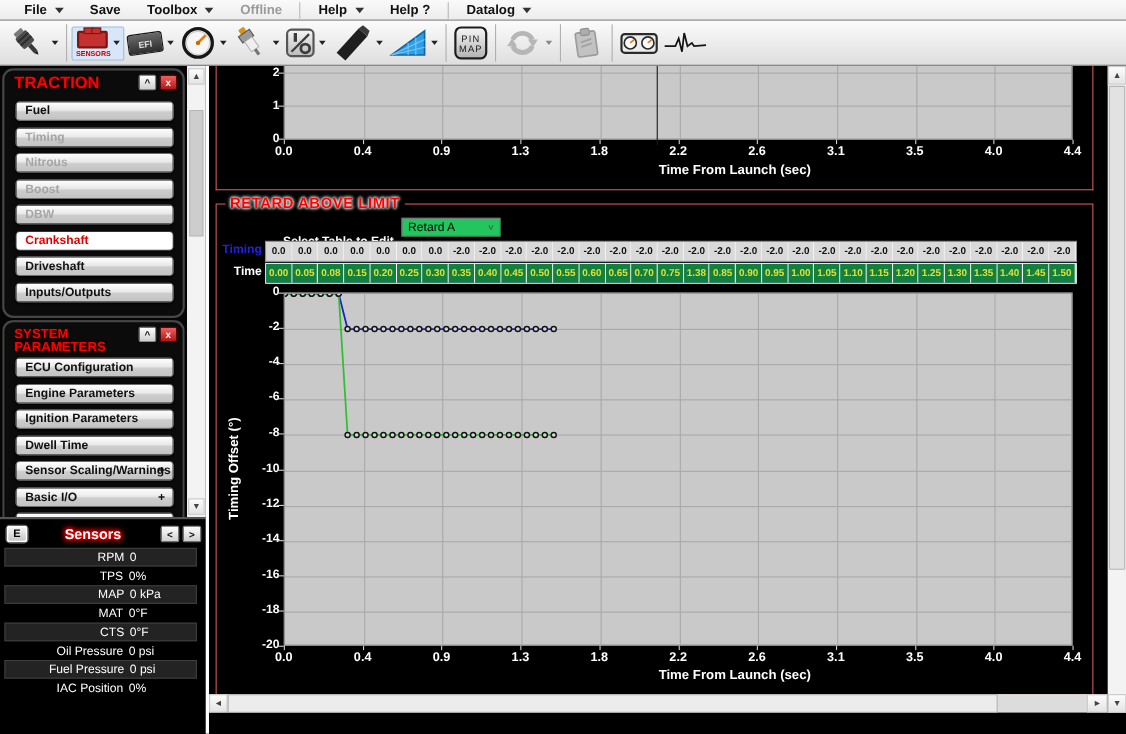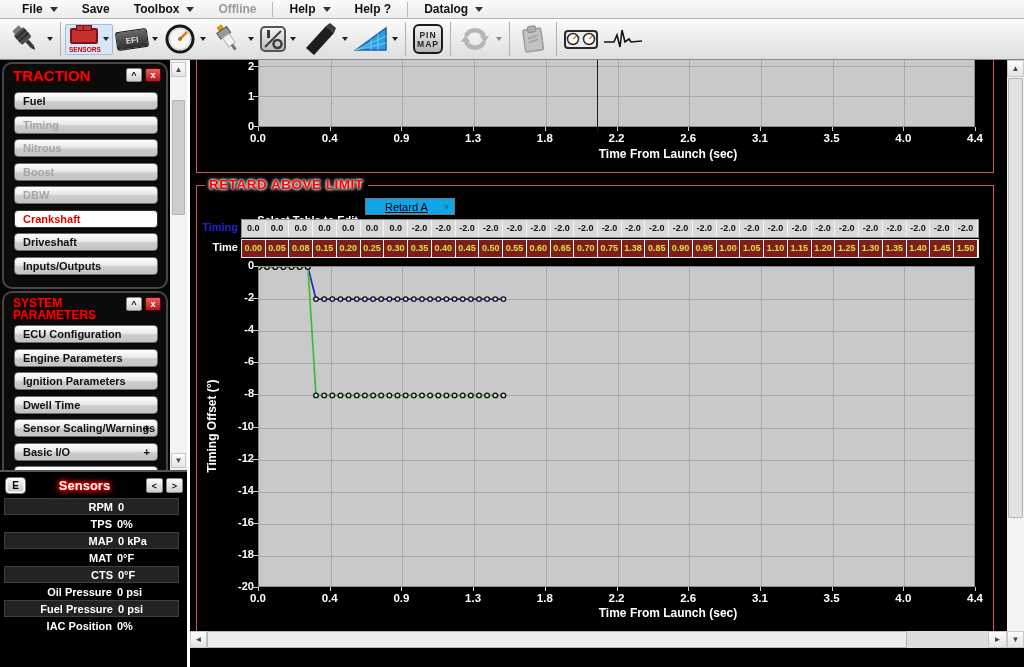--- a/index.html
+++ b/index.html
@@ -35,21 +35,21 @@
   .sensors-body:after { content:""; position:absolute; top:-5px; right:4px; width:7px; height:4px;
     background:#c53030; border:1px solid #7d1410; }
   .sensors-caption { font-size:6.5px; font-weight:bold; color:#cc0000; letter-spacing:0; margin-top:2px; }
   .efi-box { width:32px; height:19px; background:linear-gradient(#6a6a6a,#2d2d2d);
     border:1px solid #141414; border-radius:3px; transform:rotate(-8deg);
     color:#e0e0e0; font-size:8px; font-weight:bold; text-align:center; line-height:19px; }
   .io-box { width:26px; height:26px; border:2px solid #555; border-radius:5px;
     background:linear-gradient(#f4f4f4,#bdbdbd); }
   .pinmap-box { width:30px; height:30px; border:2px solid #1c1c1c; border-radius:6px;
     background:linear-gradient(#f4f4f4,#b5b5b5); text-align:center; padding-top:5px; }
-  .pinmap-box div { font-size:8.5px; font-weight:bold; color:#222; letter-spacing:1px; line-height:9px; }
+  .pinmap-box div { font-size:8.5px; font-weight:normal; color:#222; letter-spacing:1px; line-height:9px; }
   .gauges-box { width:34px; height:19px; border:2px solid #2a2a2a; border-radius:4px;
     background:#ececec; display:flex; align-items:center; justify-content:center; gap:2px; }
 
   
   #sidebar-bg { position:absolute; left:0; top:60px; width:170px; height:410px; background:#050505; }
   #side-scroll-strip { position:absolute; left:170px; top:60px; width:17px; height:410px; background:#f0f0f0; }
   #main-divider { position:absolute; left:187px; top:60px; width:3px; height:607px; background:#fff; }
 
   .side-panel { position:absolute; background:#0b0b0b; border:2px solid #464646; border-radius:10px; }
   .panel-head { display:flex; align-items:flex-start; padding:4px 5px 0 9px; }
@@ -81,21 +81,21 @@
   #sensors-head { height:25px; display:flex; align-items:center; padding:2px 4px 0 5px; }
   #e-btn { width:21px; height:17px; border-radius:4px; background:linear-gradient(#fafafa,#c2c2c2);
     border:1px solid #777; box-shadow:inset 0 0 0 1.5px #fff; color:#000; font-weight:bold;
     font-size:10px; display:flex; align-items:center; justify-content:center; }
   #sensors-title { flex:1; text-align:center; color:#fff; font-weight:bold; font-size:13px;
     text-shadow:0 0 4px #f00,0 0 4px #f00,0 0 6px #f00,0 0 8px #f00; }
   .nav-btn { width:17px; height:15px; border-radius:2px; background:linear-gradient(#fdfdfd,#cfcfcf);
     border:1px solid #888; color:#111; font-size:9px; font-weight:bold;
     display:flex; align-items:center; justify-content:center; margin-left:3px; }
   .sensor-row { height:17px; display:flex; align-items:center; color:#fff;
-    font-size:11px; font-weight:bold; }
+    font-size:11px; font-weight:normal; }
   .sensor-row.boxed { background:#232323; border:1px solid #3e3e3e; }
   .sensor-label { width:108px; text-align:right; }
   .sensor-value { padding-left:5px; }
 
   
   #main { position:absolute; left:190px; top:60px; width:817px; height:588px; background:#000; overflow:hidden; }
   #topchart-box { position:absolute; left:6px; top:-4px; width:798px; height:117px;
     border:1px solid #cd5a55; border-top:none; }
   #retard-box { position:absolute; left:6px; top:125px; width:798px; height:447px;
     border:1px solid #cd5a55; }
@@ -106,31 +106,31 @@
   .gridline-h { position:absolute; left:0; width:100%; height:1px; background:#a9a9a9; }
   .gridline-v { position:absolute; top:0; width:1px; height:100%; background:#a9a9a9; }
   .tick-label-x { position:absolute; width:50px; text-align:center; color:#fff;
     font-size:11.5px; font-weight:bold; }
   .tick-label-y { position:absolute; width:34px; text-align:right; color:#fff;
     font-size:11px; font-weight:bold; }
   .tick-mark { position:absolute; background:#cfcfcf; }
   .axis-label { position:absolute; color:#fff; font-size:12px; font-weight:bold; text-align:center; }
 
   #select-row-label { position:absolute; color:#fff; font-size:11px; font-weight:bold; }
-  #table-select { position:absolute; width:90px; height:17px; background:#0ea5e9;
+  #table-select { position:absolute; width:90px; height:17px; background:#22c55e;
     border:1px solid #767676; font-size:11px; color:#000; display:flex; align-items:center;
-    padding-left:19px;text-decoration:underline; }
+    padding-left:5px; }
   #table-select .chev { position:absolute; right:5px; color:#444; font-size:9px; }
 
   .row-label { position:absolute; font-size:11px; font-weight:bold; text-align:right; width:60px; }
   #timing-row { position:absolute; display:flex; border:1px solid #8e8e8e; background:#c6c6c6; }
   #timing-row .cell { flex:1; border-right:1px solid #f2f2f2; background:#d9d9d9; color:#111;
     font-size:9px; font-weight:bold; text-align:center; line-height:17px; }
   #time-row { position:absolute; display:flex; border:1px solid #e6e6e6; background:#1f67e6; }
-  #time-row .cell { flex:1; border-right:1px solid #fff; background:#7f1d1d; color:#d8e23c;
+  #time-row .cell { flex:1; border-right:1px solid #fff; background:#15803d; color:#d8e23c;
     font-size:9px; font-weight:bold; text-align:center; line-height:17px; }
 
   #ylabel-rot { position:absolute; left:22px; top:366px; transform:translate(-50%,-50%) rotate(-90deg);
     white-space:nowrap; color:#fff; font-size:12px; font-weight:bold; }
 </style>
 </head>
 <body>
 
 <div id="menubar">
     <div class="menu-item">

